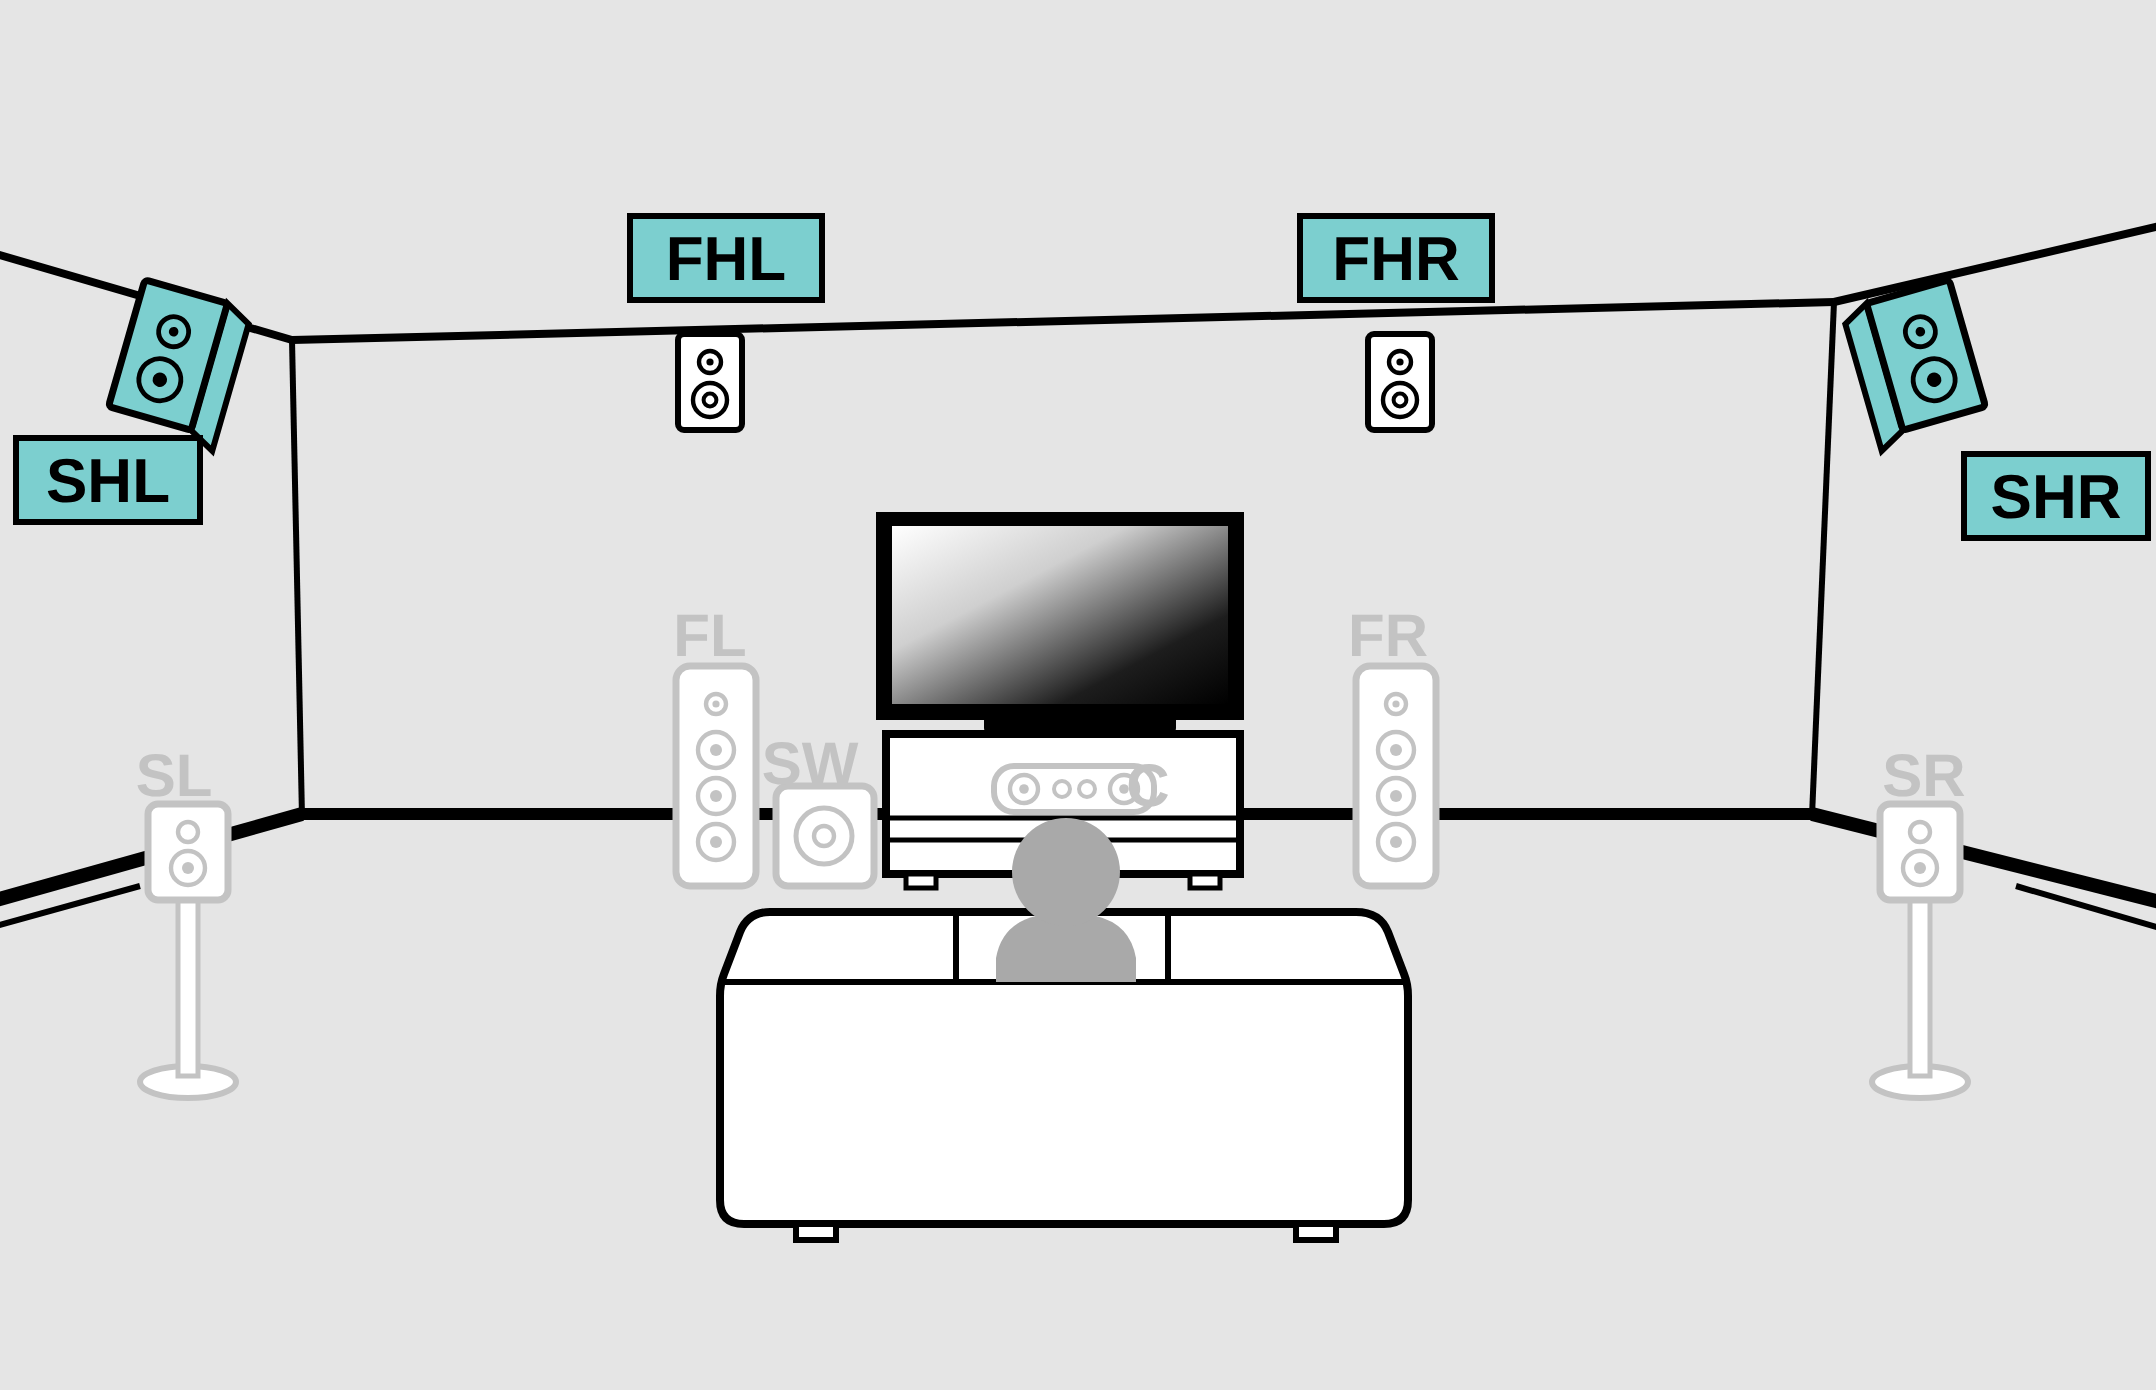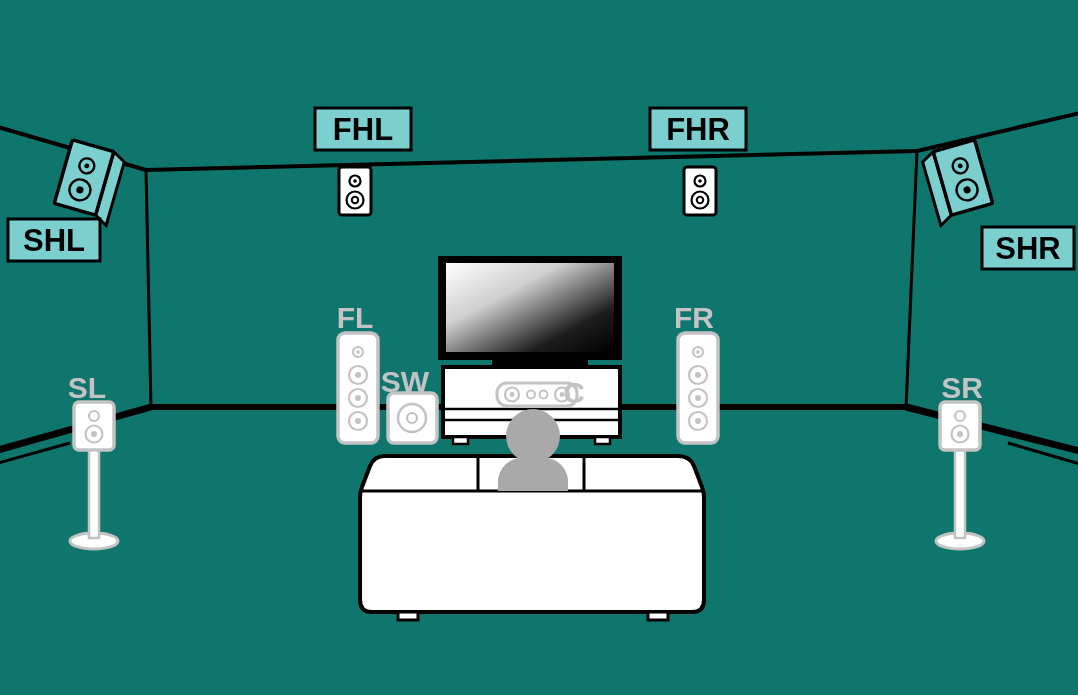--- a/index.html
+++ b/index.html
@@ -1,21 +1,21 @@
 <!DOCTYPE html>
 <html style="--teal: #7CCFCF; --gray: #C3C3C3; --outline: #000000; --person: #A9A9A9;"><head>
 <meta charset="utf-8">
 <style>
   * { margin:0; padding:0; box-sizing:border-box; }
   html,body { background:#ffffff; }
   body {
     width:1078px; height:695px; overflow:hidden;
     font-family:"Liberation Sans", sans-serif;
   }
-  .stage { position:relative; width:1078px; height:695px; background:#0f766e; }
+  .stage { position:relative; width:1078px; height:695px; background:#e5e5e5; }
   svg { display:block; }
 
   .blk    { stroke:var(--outline,#000); }
   .teal   { fill:var(--teal,#7CCFCF); stroke:var(--outline,#000); }
   .whitebox { fill:#fff; stroke:var(--outline,#000); }
   .grayline { stroke:var(--gray,#C3C3C3); fill:none; }
   .graybox  { stroke:var(--gray,#C3C3C3); fill:#fff; }
   .gray-dot { fill:var(--gray,#C3C3C3); }
   .person-fill { fill:var(--person,#A9A9A9); }
 

